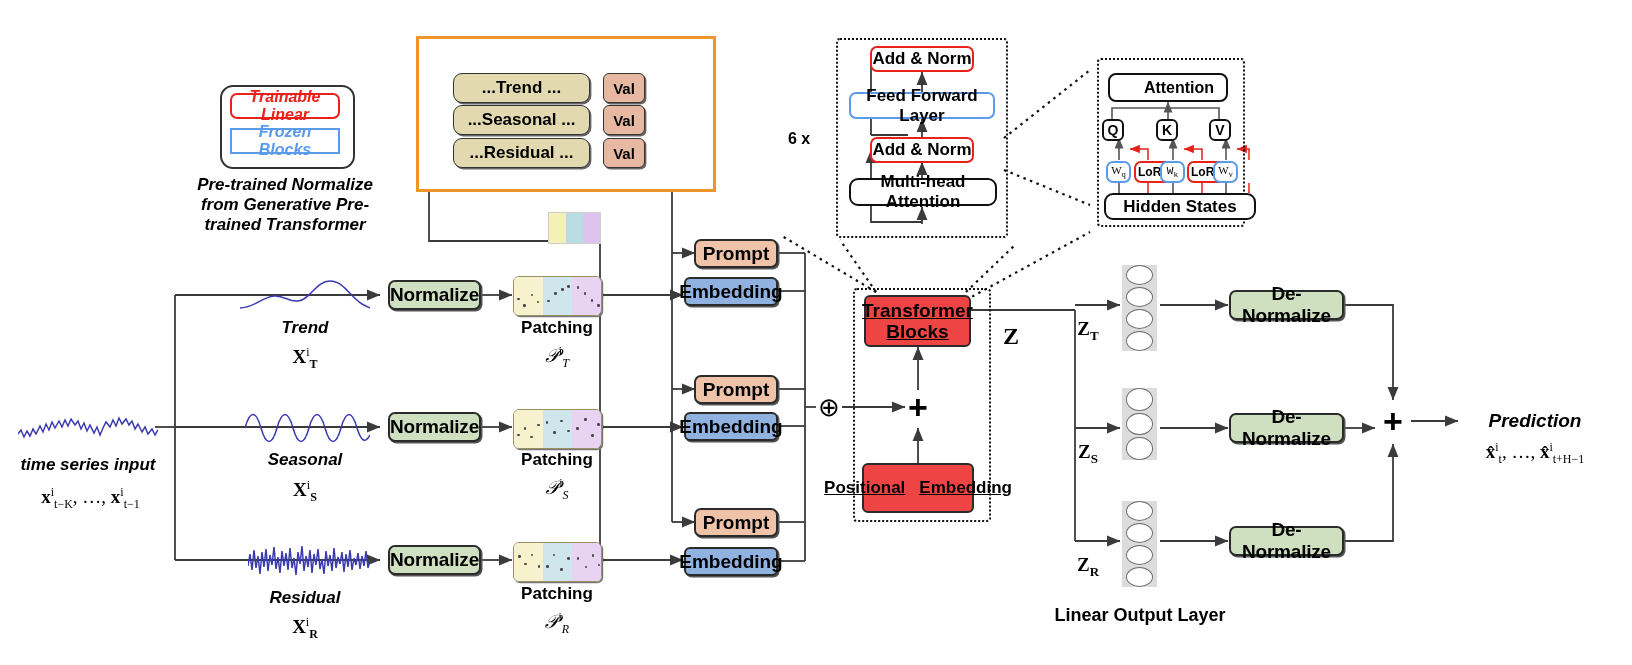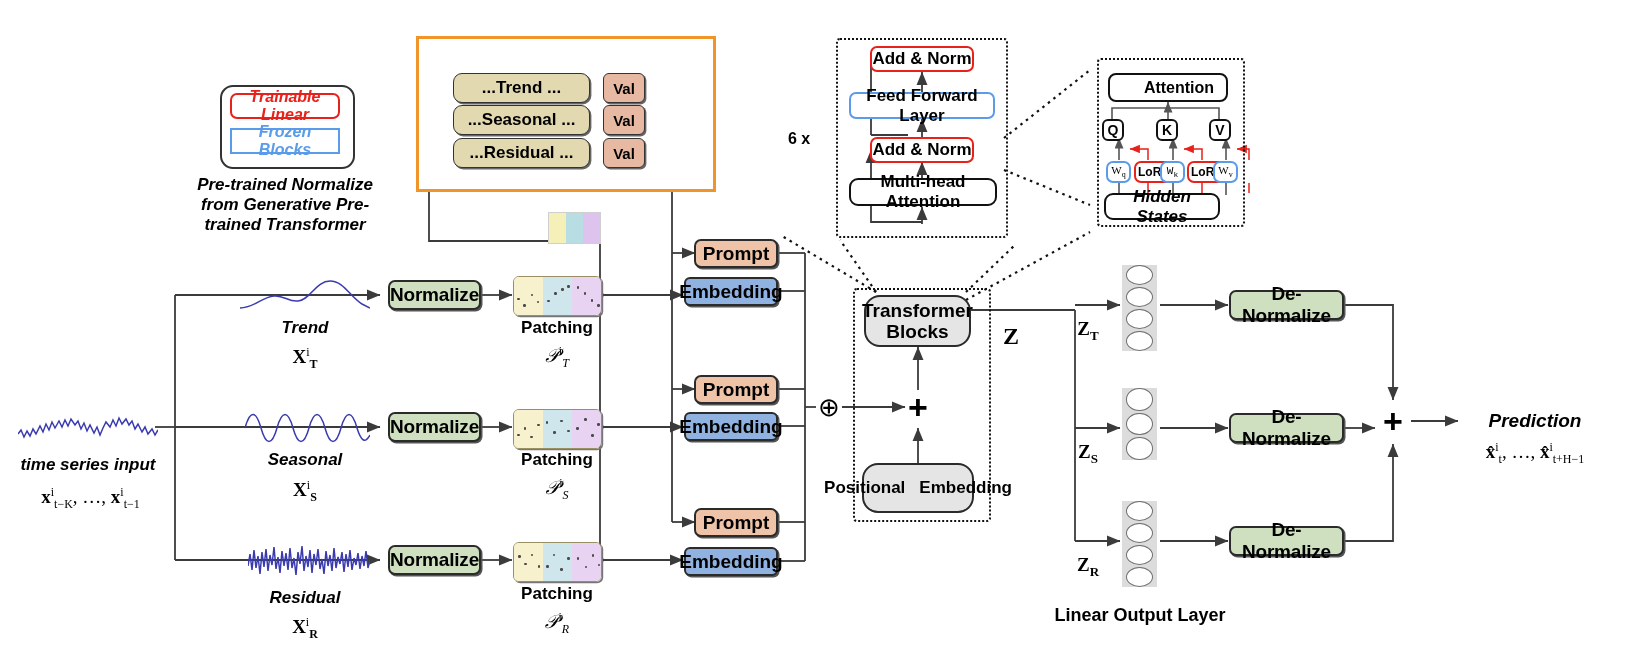--- a/index.html
+++ b/index.html
@@ -15,22 +15,22 @@
   .greenbox{background:#cfe0c0;border:2.4px solid #2b2b2b;border-radius:7px;
             box-shadow:1.5px 1.5px 0 #555;font-size:19px;letter-spacing:-.2px;}
   .bluebox{background:#8fb2e0;border:2.2px solid #2b2b2b;border-radius:6px;
            box-shadow:1.5px 1.5px 0 #555;font-size:19px;}
   .peachbox{background:#eec3a8;border:2.2px solid #2b2b2b;border-radius:7px;
             box-shadow:1.5px 1.5px 0 #555;font-size:19px;}
   .tanbox{background:#e3d9b0;border:1.8px solid #333;border-radius:9px;
           box-shadow:1.4px 1.4px 0 #666;font-size:17px;}
   .valbox{background:#e8b9a2;border:1.8px solid #333;border-radius:6px;
           box-shadow:1.4px 1.4px 0 #666;font-size:15px;}
-  .whitebox{background:#e5e5e5;border:2.4px solid #2b2b2b;border-radius:16px;font-size:19px;
-            line-height:1.12;}
+  .whitebox{background:#ef4444;border:2.4px solid #2b2b2b;border-radius:6px;font-size:19px;
+            line-height:1.12;text-decoration:underline;}
   .redbox{background:#fff;border:2.2px solid #e8211a;border-radius:7px;font-size:17px;}
   .bluelinebox{background:#fff;border:2.2px solid #5a9bea;border-radius:7px;font-size:17px;}
   .blackbox{background:#fff;border:2.4px solid #111;border-radius:6px;font-size:17px;}
 
   .dottedpanel{position:absolute;border:2.6px dotted #111;border-radius:4px;background:transparent;}
 
   .promptpanel{position:absolute;border:3px solid #f0952a;background:#fff;}
 
   .legendpanel{position:absolute;border:2px solid #333;border-radius:13px;background:#fff;}
   .legend-red{background:#fff;border:2.2px solid #e8211a;border-radius:7px;color:#e8211a;
@@ -436,21 +436,21 @@
     <span>W<sub style="font-size:8px">k</sub></span>
   </div>
   <div class="box redbox" style="left:1187px;top:161px;width:40px;height:22px;font-size:12px;">
     <span>LoRA</span>
   </div>
 
   <div class="box bluelinebox" style="left:1213px;top:161px;width:25px;height:22px;font-size:11px;font-family:'Liberation Serif',serif;font-weight:normal;">
     <span>W<sub style="font-size:8px">v</sub></span>
   </div>
 
-  <div class="box blackbox" style="left:1104px;top:193px;width:116px;height:27px;border-radius:9px;font-size:17px;font-style:italic;">
+  <div class="box blackbox" style="left:1104px;top:193px;width:152px;height:27px;border-radius:9px;font-size:17px;">
     <span>Hidden States</span>
   </div>
 
   <div class="dottedpanel" style="left:853px;top:288px;width:134px;height:230px;"></div>
 
   <div class="box whitebox" style="left:864px;top:295px;width:107px;height:52px;flex-direction:column;">
     <span>Transformer</span>
     <span>Blocks</span>
   </div>
 

